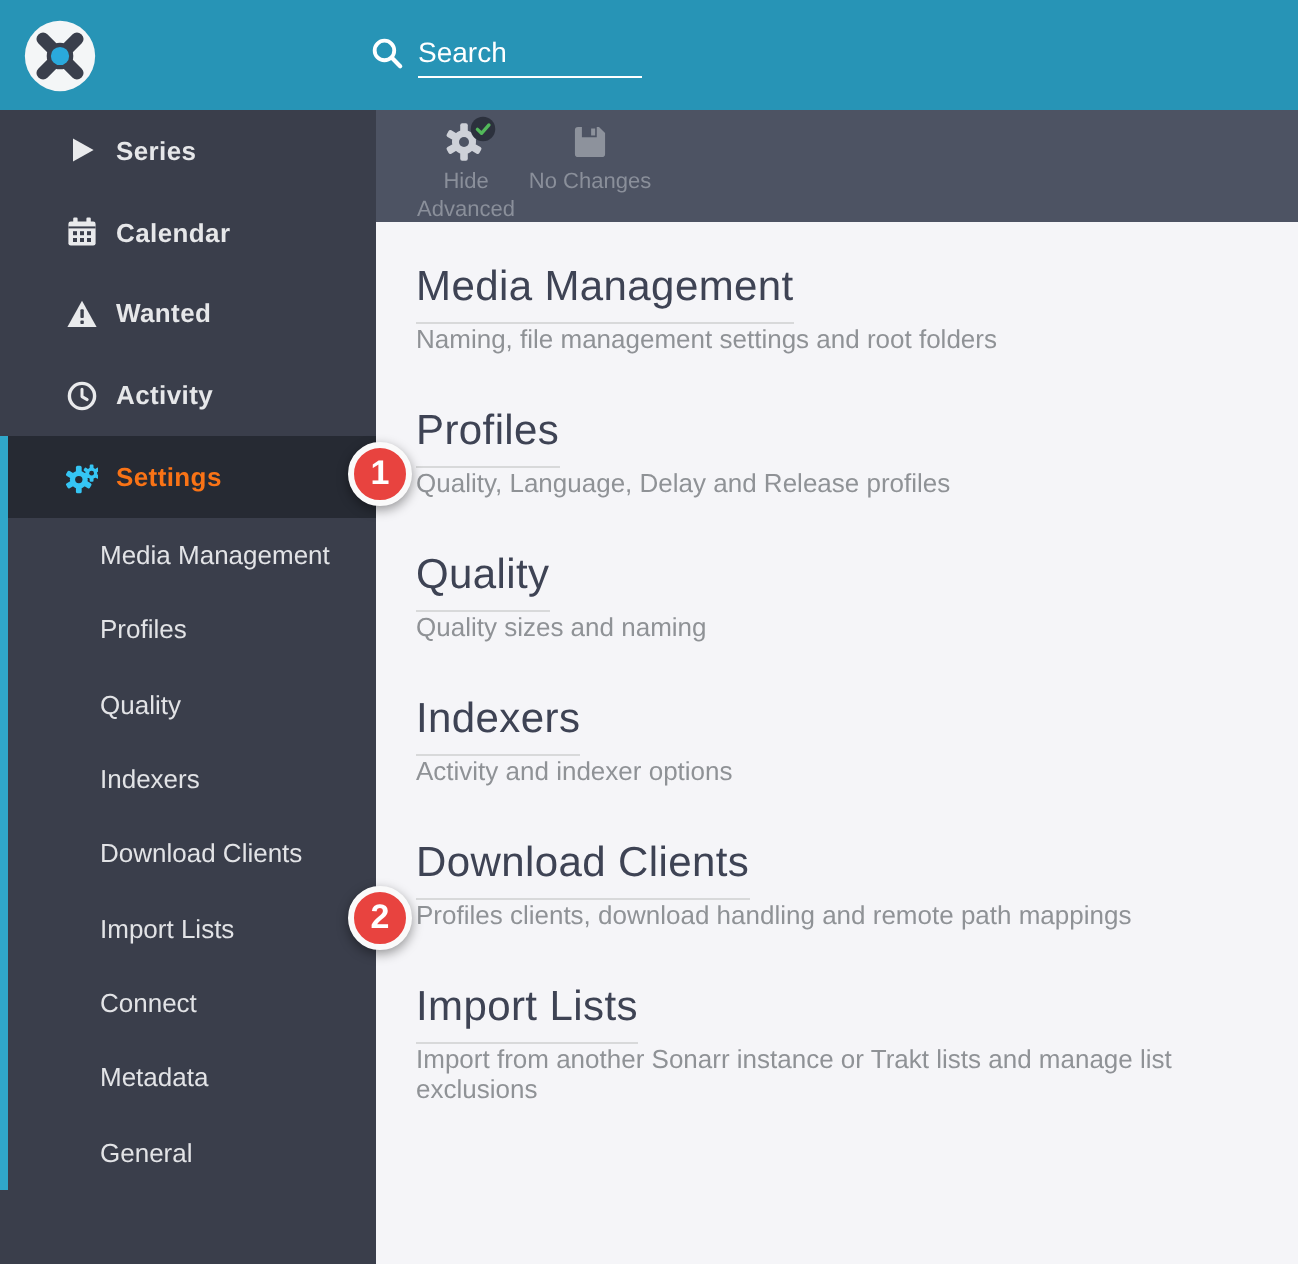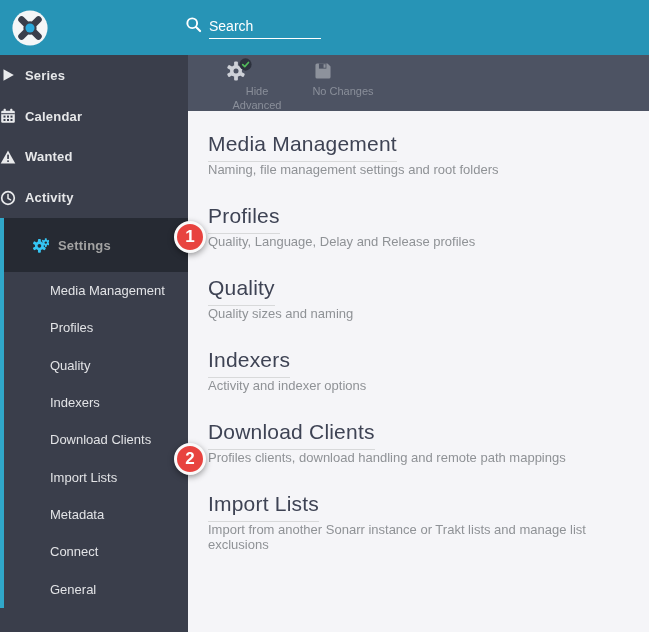--- a/index.html
+++ b/index.html
@@ -9,57 +9,56 @@
     background:#f5f5f8; overflow:hidden; position:relative;
   }
   .page { position:relative; width:649px; height:632px; overflow:hidden; }
 
   
   .topbar {
     position:absolute; left:0; top:0; width:649px; height:55px;
     background:#2794b6; display:flex; align-items:center;
   }
   .logo { margin-left:11px; width:38px; height:38px; display:block; }
-  .search-wrap { display:flex; align-items:flex-start; margin-left:136px; }
+  .search-wrap { display:flex; align-items:center; margin-left:136px; }
   .search-icon { width:17px; height:17px; margin-right:7px; margin-bottom:3px; }
   .search-input {
     background:transparent; border:none; border-bottom:1px solid #ffffff;
     outline:none; color:#ffffff; font-size:14px; width:112px;
     padding:2px 0 4px 0; font-family:inherit;
   }
   .search-input::placeholder { color:#ffffff; opacity:1; }
 
   
   .sidebar {
     position:absolute; left:0; top:55px; width:188px; height:577px;
     background:#3a3e4b; color:#e6e7e9;
   }
   .nav-item {
-    height:40.75px; display:flex; align-items:center; 
+    height:40.75px; display:flex; align-items:center; padding-left:33px;
     font-size:13px; font-weight:600; cursor:pointer; letter-spacing:.2px;
   }
   .nav-item .nav-icon { width:16px; height:16px; margin-right:9px; flex:0 0 16px; }
   .settings-group { border-left:4px solid #30a7c9; }
   .settings-group .nav-item { padding-left:29px; }
-  .nav-item.active { background:#262a33; color:#a3a3a3; height:54px; }
+  .nav-item.active { background:#262a33; color:#f97316; height:41px; }
   .sub-item {
     height:37.3px; display:flex; align-items:center; padding-left:46px;
     font-size:13px; color:#e2e3e6; cursor:pointer;
   }
 
   
   .toolbar {
     position:absolute; left:188px; top:55px; width:461px; height:56px;
     background:#4d5363; display:flex; align-items:flex-start; padding:6px 0 0 14px;
   }
   .tool-btn {
-    width:62px; display:flex; flex-direction:column; 
+    width:62px; display:flex; flex-direction:column; align-items:center;
     cursor:pointer; color:#8a8f9a; font-size:11px; line-height:1.25;
     text-align:center;
-    margin-left:24px;
   }
   .tool-btn .tool-icon { position:relative; width:22px; height:22px; margin-bottom:2px; }
   .tool-badge { position:absolute; right:-4px; top:-3px; width:13px; height:13px; }
 
   
   .content {
     position:absolute; left:188px; top:111px; width:461px; height:521px;
     background:#f5f5f8; padding:21px 20px 0 20px;
   }
   .section { margin-bottom:27px; }
@@ -184,24 +183,24 @@
       <div class="sub-item">
         <span>Indexers</span>
       </div>
       <div class="sub-item">
         <span>Download Clients</span>
       </div>
       <div class="sub-item">
         <span>Import Lists</span>
       </div>
       <div class="sub-item">
+        <span>Connect</span>
+      </div>
+      <div class="sub-item">
         <span>Metadata</span>
-      </div>
-      <div class="sub-item">
-        <span>Connect</span>
       </div>
       <div class="sub-item">
         <span>General</span>
       </div>
     </div>
   </div>
 
   <div class="toolbar">
     <div class="tool-btn">
       <span class="tool-icon">

